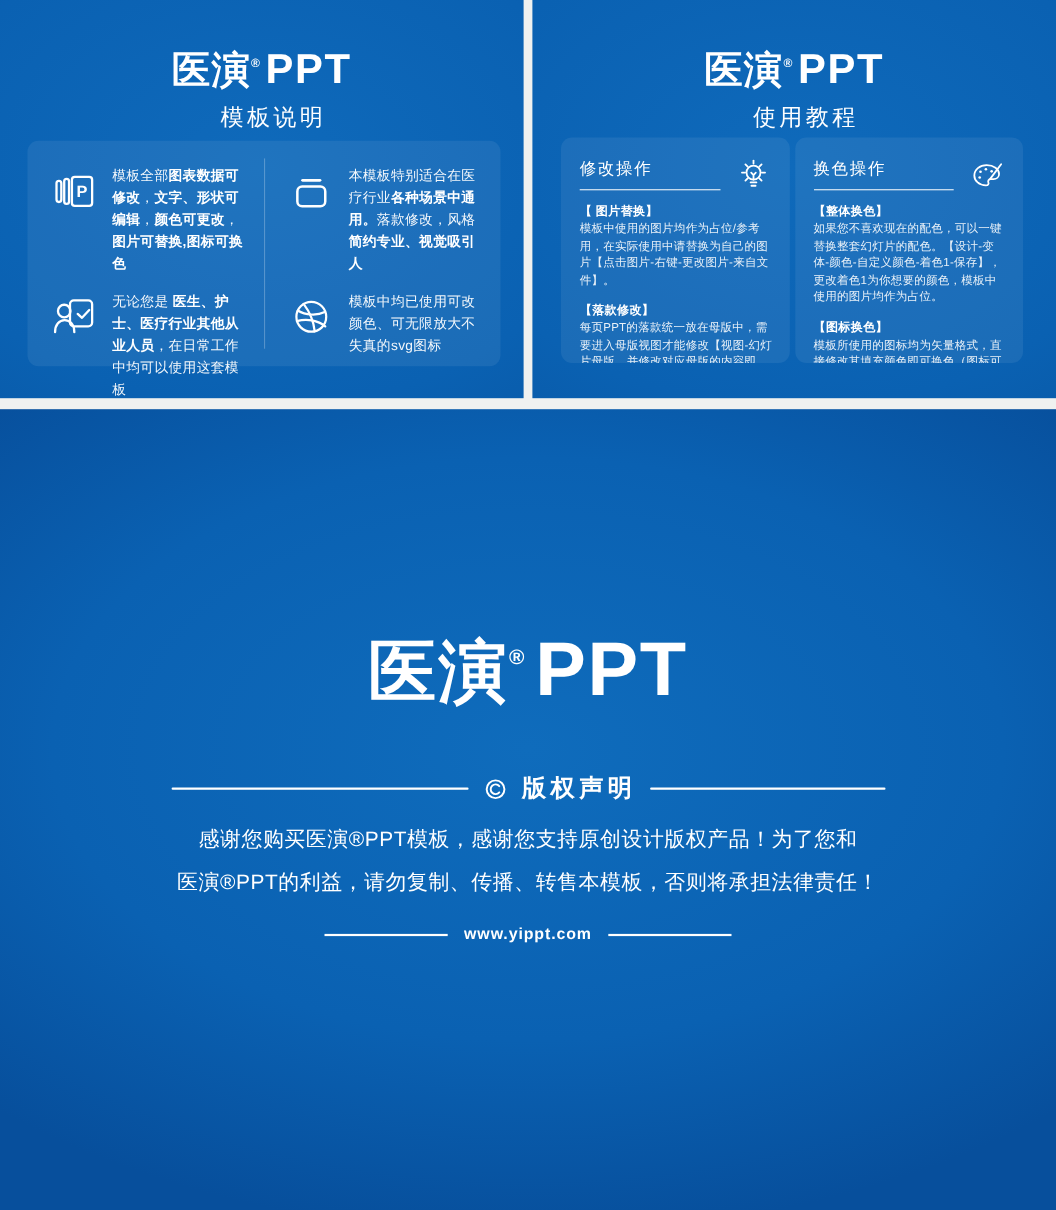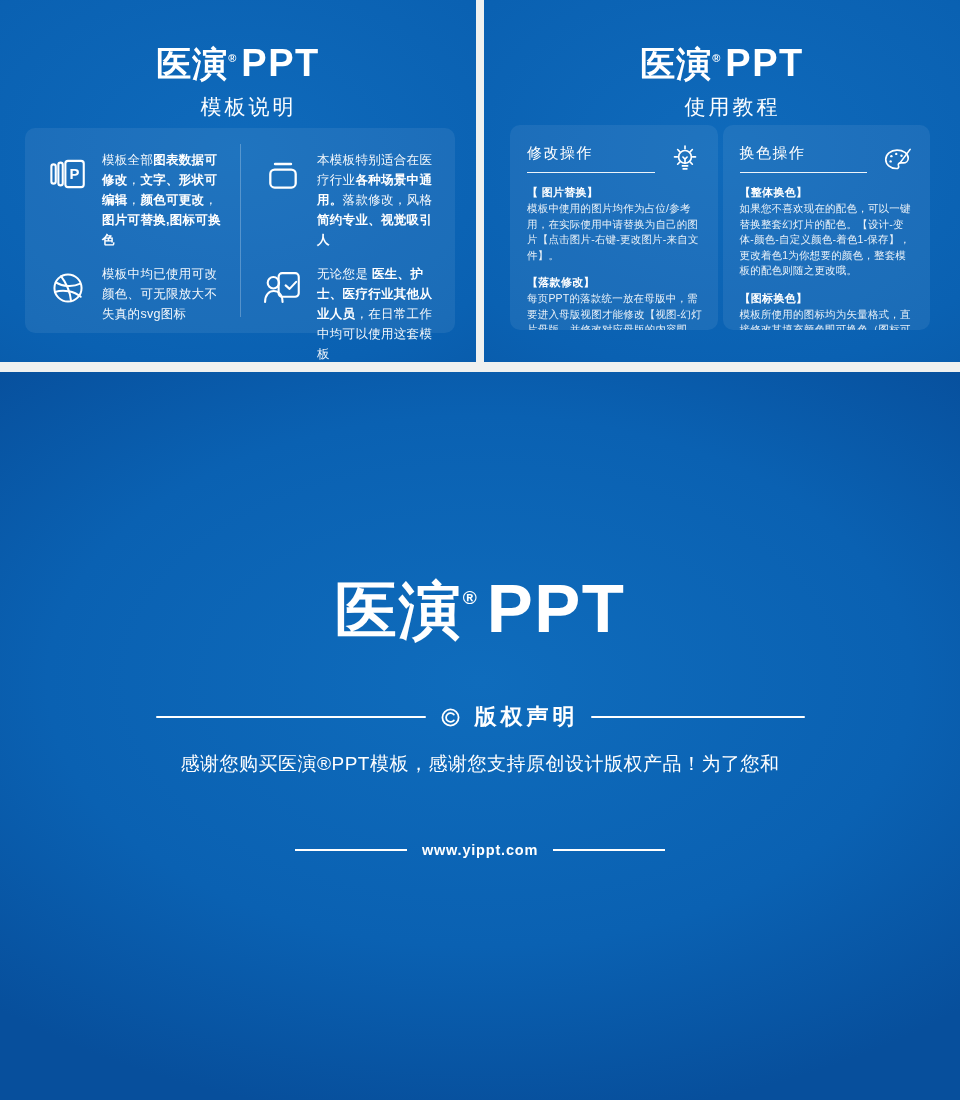--- a/index.html
+++ b/index.html
@@ -107,40 +107,40 @@
             <svg viewBox="0 0 48 48" stroke="#fff" fill="none" stroke-width="2.6" stroke-linecap="round" stroke-linejoin="round">
               <path d="M15 12.5 h18" stroke-width="3"></path>
               <rect x="9.5" y="19" width="29" height="20.5" rx="5"></rect>
             </svg>
           </span>
           <p class="cell-text"><span>本模板特别适合在医疗行业</span><b>各种场景中通用。</b><span>落款修改，风格</span><b>简约专业、视觉吸引人</b></p>
         </div>
 
         <div class="cell">
           <span class="cell-icon">
+            <svg viewBox="0 0 48 48" stroke="#fff" fill="none" stroke-width="2.4" stroke-linecap="round" stroke-linejoin="round">
+              <rect x="19" y="7" width="23" height="27" rx="4"></rect>
+              <circle cx="13" cy="18" r="6.5"></circle>
+              <path d="M3.5 40 c0-8 4.5-12.5 10-12.5 s10 4.5 10 12.5"></path>
+              <path d="M27 21 l4.5 4 l7.5 -8"></path>
+            </svg>
+          </span>
+          <p class="cell-text"><span>无论您是 </span><b>医生、护士、医疗行业其他从业人员</b><span>，在日常工作中均可以使用这套模板</span></p>
+        </div>
+
+        <div class="cell">
+          <span class="cell-icon">
             <svg viewBox="0 0 48 48" stroke="#fff" fill="none" stroke-width="2.3" stroke-linecap="round" stroke-linejoin="round">
               <circle cx="24" cy="24" r="15.5"></circle>
               <path d="M10 17.5 c8 5 20 5.5 28 1.5"></path>
               <path d="M16 10.5 c6.5 8.5 10.5 19 11.5 28.5"></path>
               <path d="M9 28.5 c10 -3 22 -1 29.5 5.5"></path>
             </svg>
           </span>
           <p class="cell-text"><span>模板中均已使用可改颜色、可无限放大不失真的svg图标</span></p>
-        </div>
-
-        <div class="cell">
-          <span class="cell-icon">
-            <svg viewBox="0 0 48 48" stroke="#fff" fill="none" stroke-width="2.4" stroke-linecap="round" stroke-linejoin="round">
-              <rect x="19" y="7" width="23" height="27" rx="4"></rect>
-              <circle cx="13" cy="18" r="6.5"></circle>
-              <path d="M3.5 40 c0-8 4.5-12.5 10-12.5 s10 4.5 10 12.5"></path>
-              <path d="M27 21 l4.5 4 l7.5 -8"></path>
-            </svg>
-          </span>
-          <p class="cell-text"><span>无论您是 </span><b>医生、护士、医疗行业其他从业人员</b><span>，在日常工作中均可以使用这套模板</span></p>
         </div>
       </div>
     </section>
 
     <section class="slide slide-small">
       <div class="logo logo-sm">
         <span class="logo-cn">医演</span><sup class="logo-reg">®</sup><span class="logo-en">PPT</span>
       </div>
       <h2 class="slide-title">使用教程</h2>
 
@@ -190,21 +190,21 @@
                 <circle cx="16.5" cy="21.5" r="1.6" fill="#fff" stroke="none"></circle>
                 <circle cx="23" cy="18.5" r="1.6" fill="#fff" stroke="none"></circle>
                 <circle cx="30" cy="21" r="1.6" fill="#fff" stroke="none"></circle>
                 <circle cx="15.5" cy="28.5" r="1.6" fill="#fff" stroke="none"></circle>
                 <path d="M28 30.5 L41.5 12.5"></path>
               </svg>
             </span>
           </div>
           <div class="t-sec">
             <div class="t-sec-label">【整体换色】</div>
-            <div class="t-sec-body">如果您不喜欢现在的配色，可以一键替换整套幻灯片的配色。【设计-变体-颜色-自定义颜色-着色1-保存】，更改着色1为你想要的颜色，整套模板的配色则随之更改哦。</div>
+            <div class="t-sec-body">如果您不喜欢现在的配色，可以一键替换整套幻灯片的配色。【设计-变体-颜色-自定义颜色-着色1-保存】，更改着色1为你想要的颜色，模板中使用的图片均作为占位。</div>
           </div>
           <div class="t-sec">
             <div class="t-sec-label">【图标换色】</div>
             <div class="t-sec-body">模板所使用的图标均为矢量格式，直接修改其填充颜色即可换色（图标可无限放大）。</div>
           </div>
         </div>
 
       </div>
     </section>
   </div>
@@ -221,20 +221,21 @@
           <circle cx="24" cy="24" r="15.5"></circle>
           <path d="M30.5 18.5 a8.5 8.5 0 1 0 0 11"></path>
         </svg>
       </span>
       <span class="copy-title">版权声明</span>
       <span class="hline hline-r"></span>
     </div>
 
     <p class="copy-para">
       <span>感谢您购买医演®PPT模板，感谢您支持原创设计版权产品！为了您和</span><br>
+      <span>医演®PPT的利益，请勿复制、传播、转售本模板，否则将承担法律责任！</span>
     </p>
 
     <div class="site-row">
       <span class="sline"></span>
       <span class="site-text">www.yippt.com</span>
       <span class="sline"></span>
     </div>
   </section>
 
   <div class="bottom-strip"></div>

